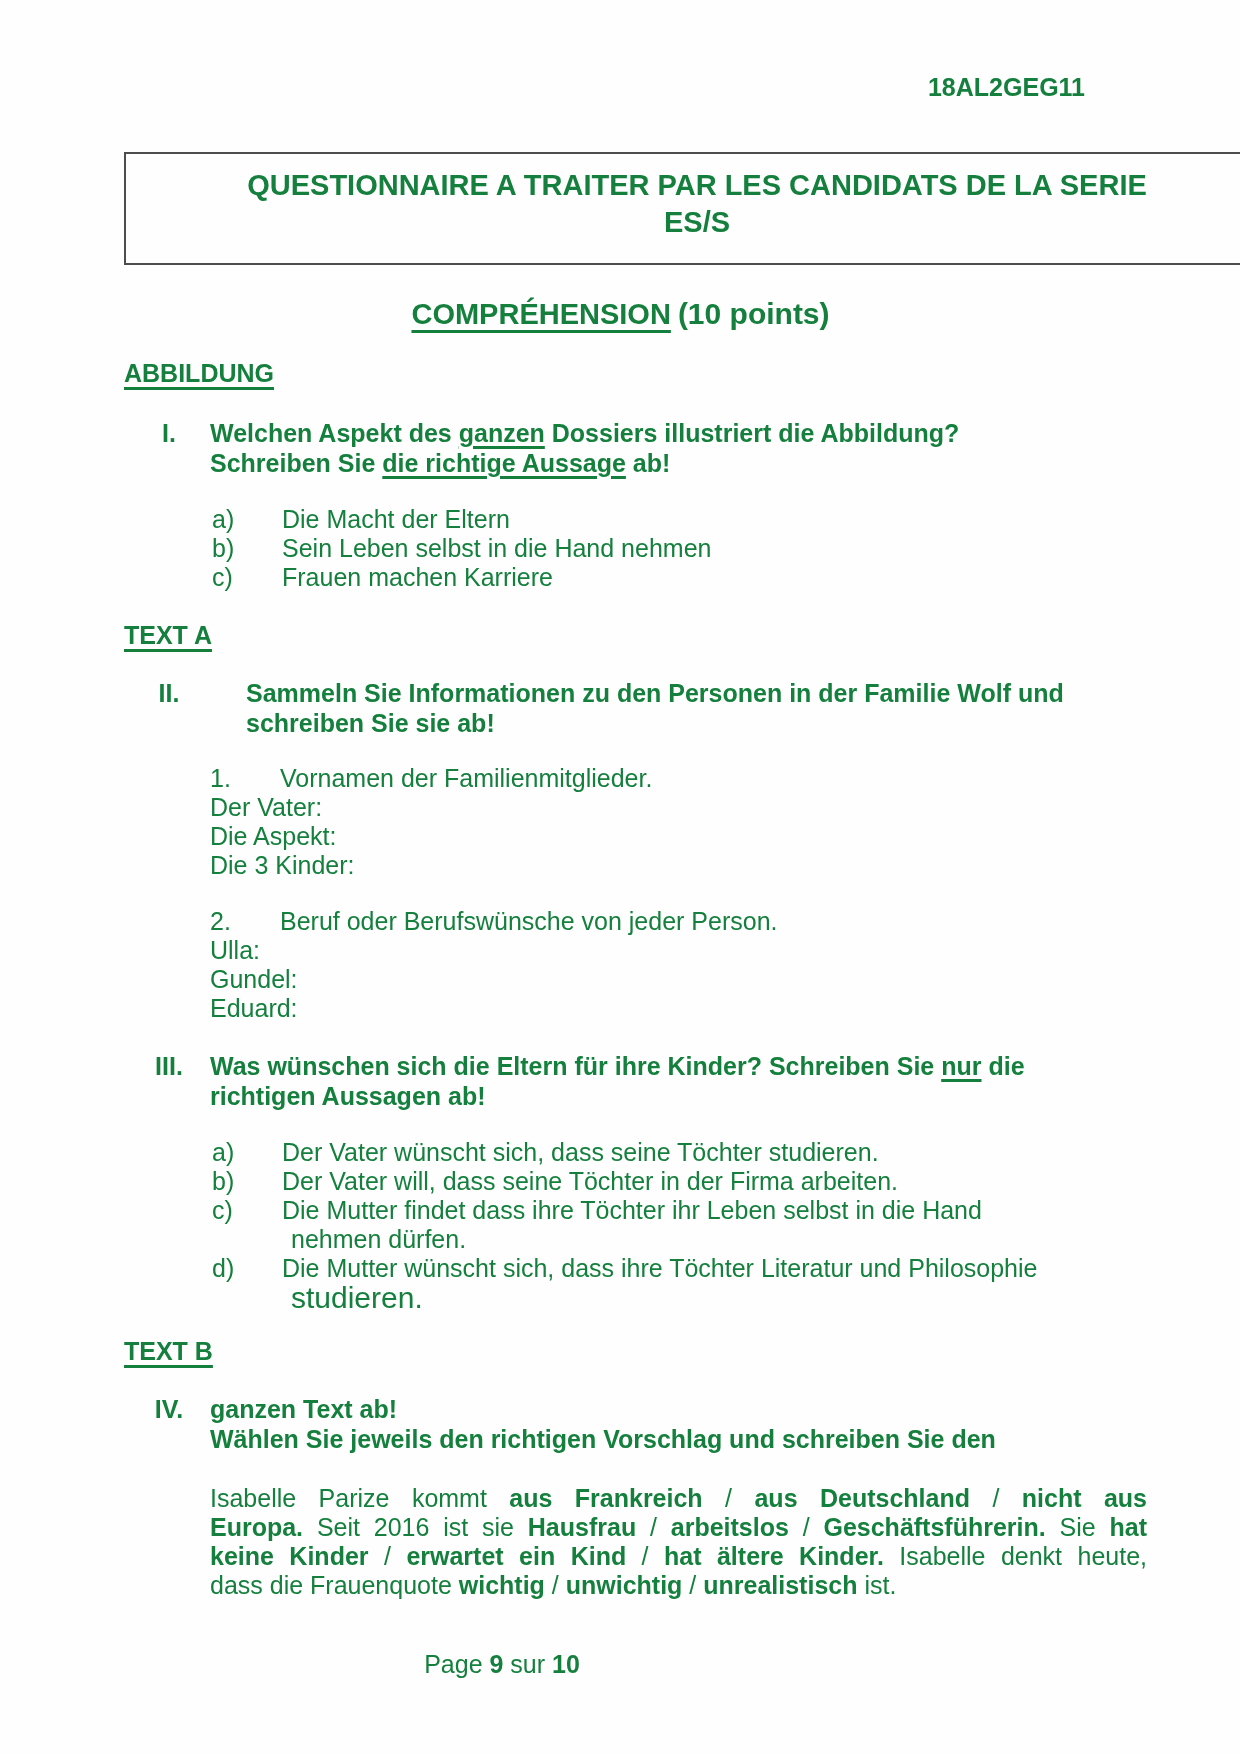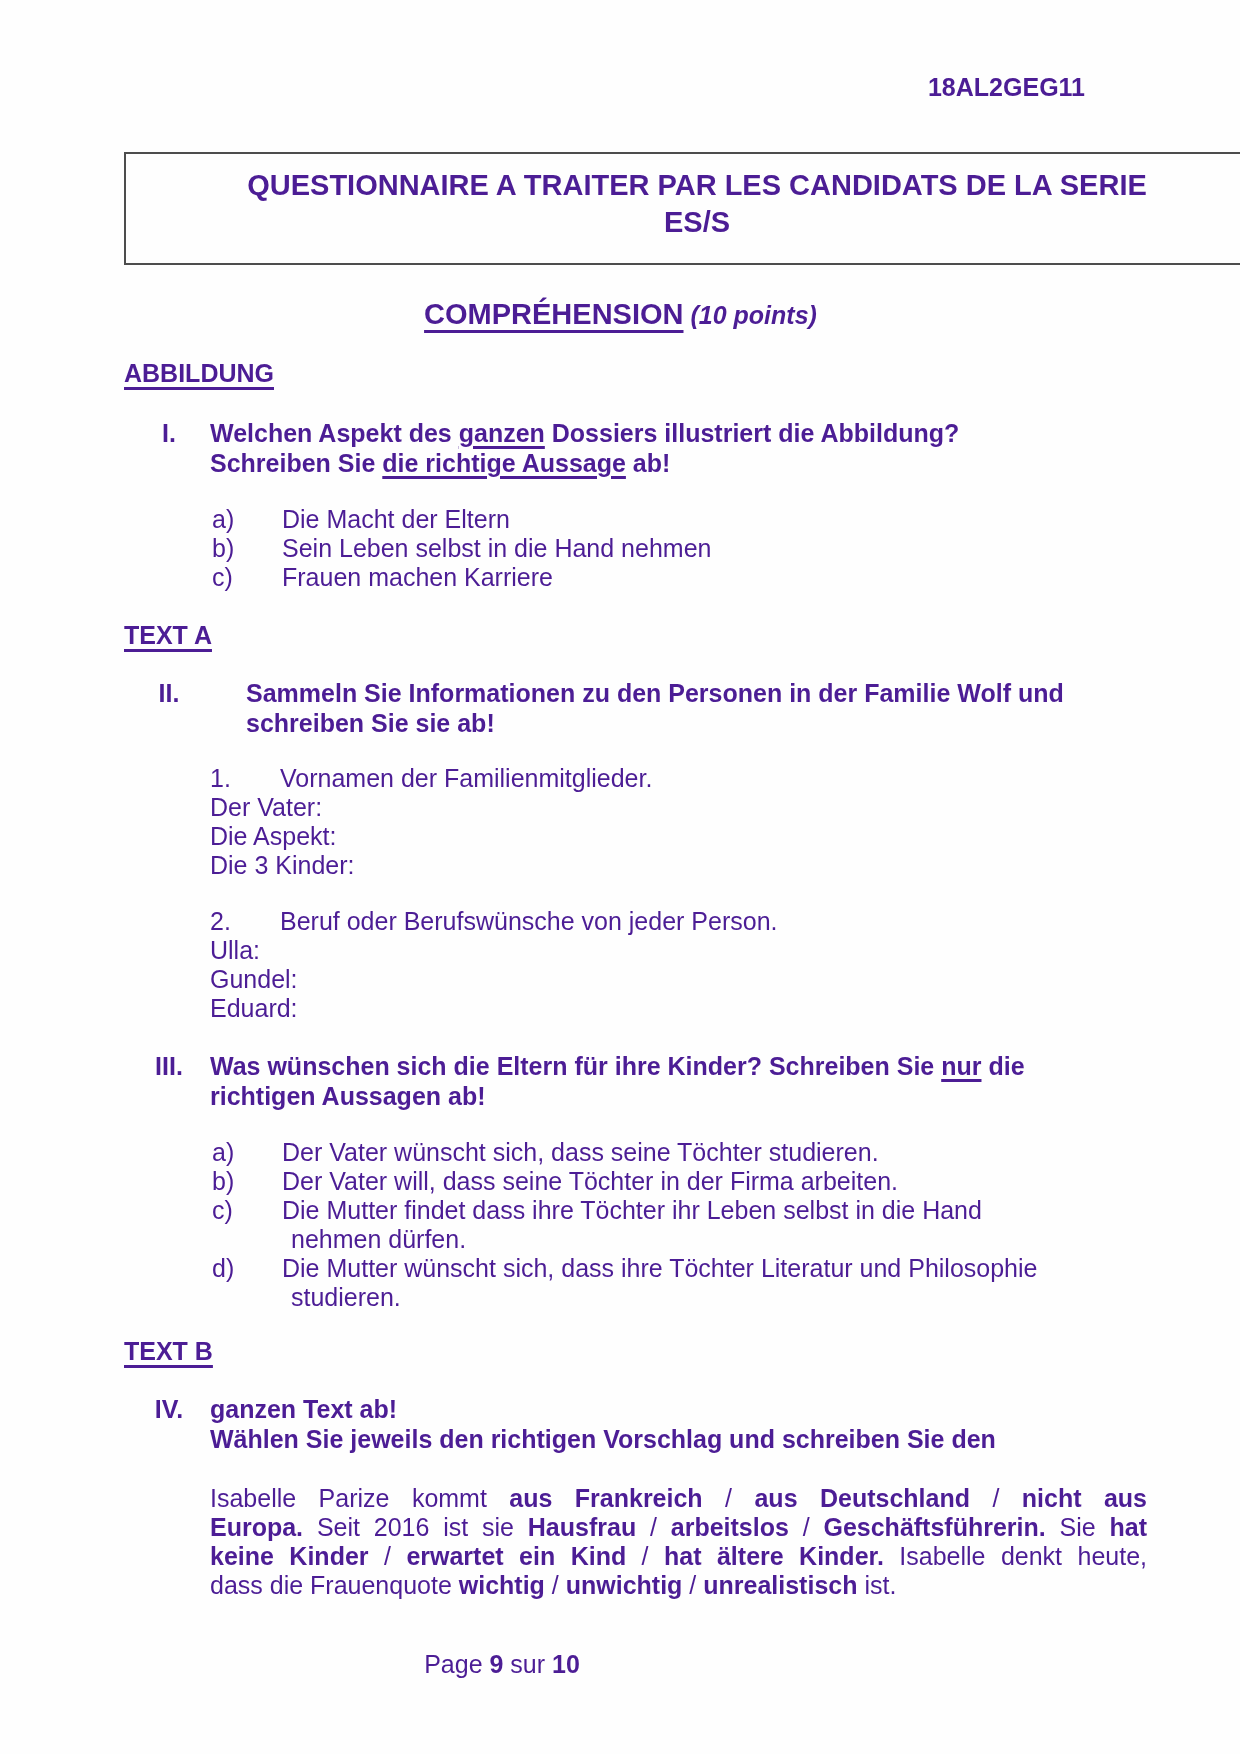--- a/index.html
+++ b/index.html
@@ -1,32 +1,32 @@
 <!DOCTYPE html>
 <html><head>
 <meta charset="utf-8">
 <style>
   html,body{margin:0;padding:0;background:#fff;}
   .page{
     position:relative;width:1240px;height:1754px;background:#fefefe;
-    font-family:"Liberation Sans","DejaVu Sans",sans-serif;color:#4c1d95;
+    font-family:"Liberation Sans","DejaVu Sans",sans-serif;color:#15803d;
     overflow:hidden;
   }
   .abs{position:absolute;}
   .b{font-weight:bold;}
   .u{text-decoration:underline;text-decoration-thickness:3px;text-underline-offset:4px;}
   .doc-code{top:73px;left:835px;width:250px;text-align:right;font-size:25px;font-weight:bold;}
   .title-box{
     top:152px;left:124px;width:1146px;height:113px;border:2px solid #4d4d4d;
     box-sizing:border-box;text-align:center;padding-top:13px;
   }
   .title-box .tl{font-size:29px;font-weight:bold;line-height:37px;white-space:nowrap;}
   .main-heading{top:296px;left:124px;width:993px;text-align:center;line-height:36px;white-space:nowrap;}
   .main-heading .mh-title{font-size:29px;font-weight:bold;text-decoration:underline;text-decoration-thickness:3px;text-underline-offset:6px;}
-  .main-heading .mh-points{font-size:25px;font-weight:bold;margin-left:7px;font-style:italic;}
+  .main-heading .mh-points{font-size:30px;font-weight:bold;margin-left:7px;}
   .sec-heading{left:124px;font-size:25px;font-weight:bold;line-height:30px;}
   .sec-heading span{text-decoration:underline;text-decoration-thickness:3px;text-underline-offset:5px;}
   .question{left:140px;display:flex;}
   .q-num{width:58px;flex:0 0 58px;text-align:center;font-size:25px;font-weight:bold;line-height:30px;}
   .q-lines{margin-left:12px;}
   .q-line{font-size:25px;font-weight:bold;line-height:30px;white-space:nowrap;}
   .opts{left:212px;}
   .opt-row{display:flex;font-size:25px;line-height:29px;}
   .opt-label{width:70px;flex:0 0 70px;}
   .opt-text{white-space:nowrap;}
@@ -134,21 +134,21 @@
     </div>
     <div class="opt-row">
       <div class="opt-label">c)</div>
       <div class="opt-text">Die Mutter findet dass ihre Töchter ihr Leben selbst in die Hand</div>
     </div>
     <div class="opt-wrap" style="font-size:25px;line-height:29px;">nehmen dürfen.</div>
     <div class="opt-row">
       <div class="opt-label">d)</div>
       <div class="opt-text">Die Mutter wünscht sich, dass ihre Töchter Literatur und Philosophie</div>
     </div>
-    <div class="opt-wrap" style="font-size:25px;line-height:29px;">studieren.</div>
+    <div class="opt-wrap" style="font-size:30px;line-height:29px;">studieren.</div>
   </div>
 
   <div class="abs sec-heading" style="top:1336px;">
     <span>TEXT B</span>
   </div>
 
   <div class="abs question" style="top:1394px;">
     <div class="q-num">IV.</div>
     <div class="q-lines">
       <div class="q-line"><span class="b">ganzen Text ab!</span></div>

